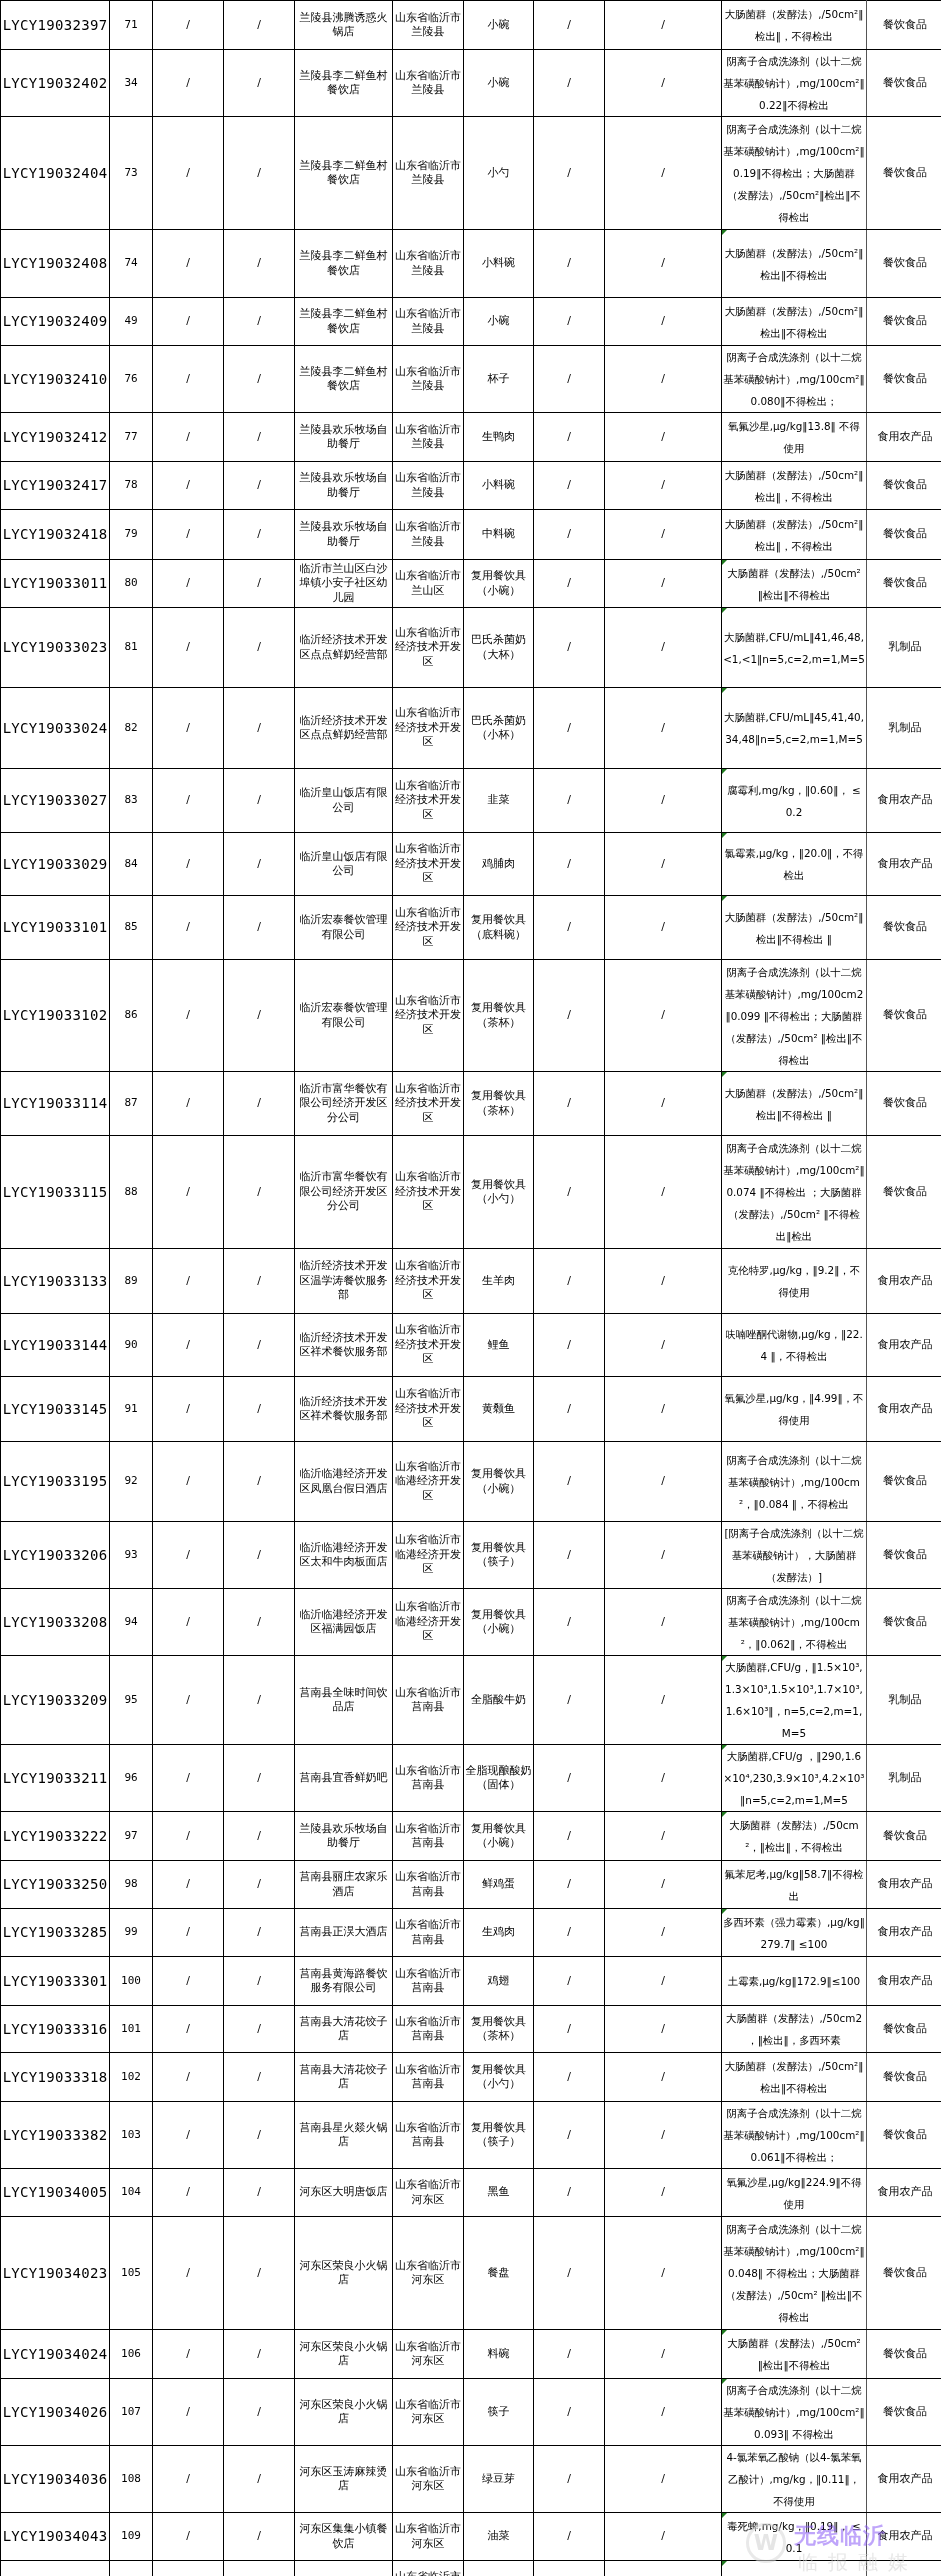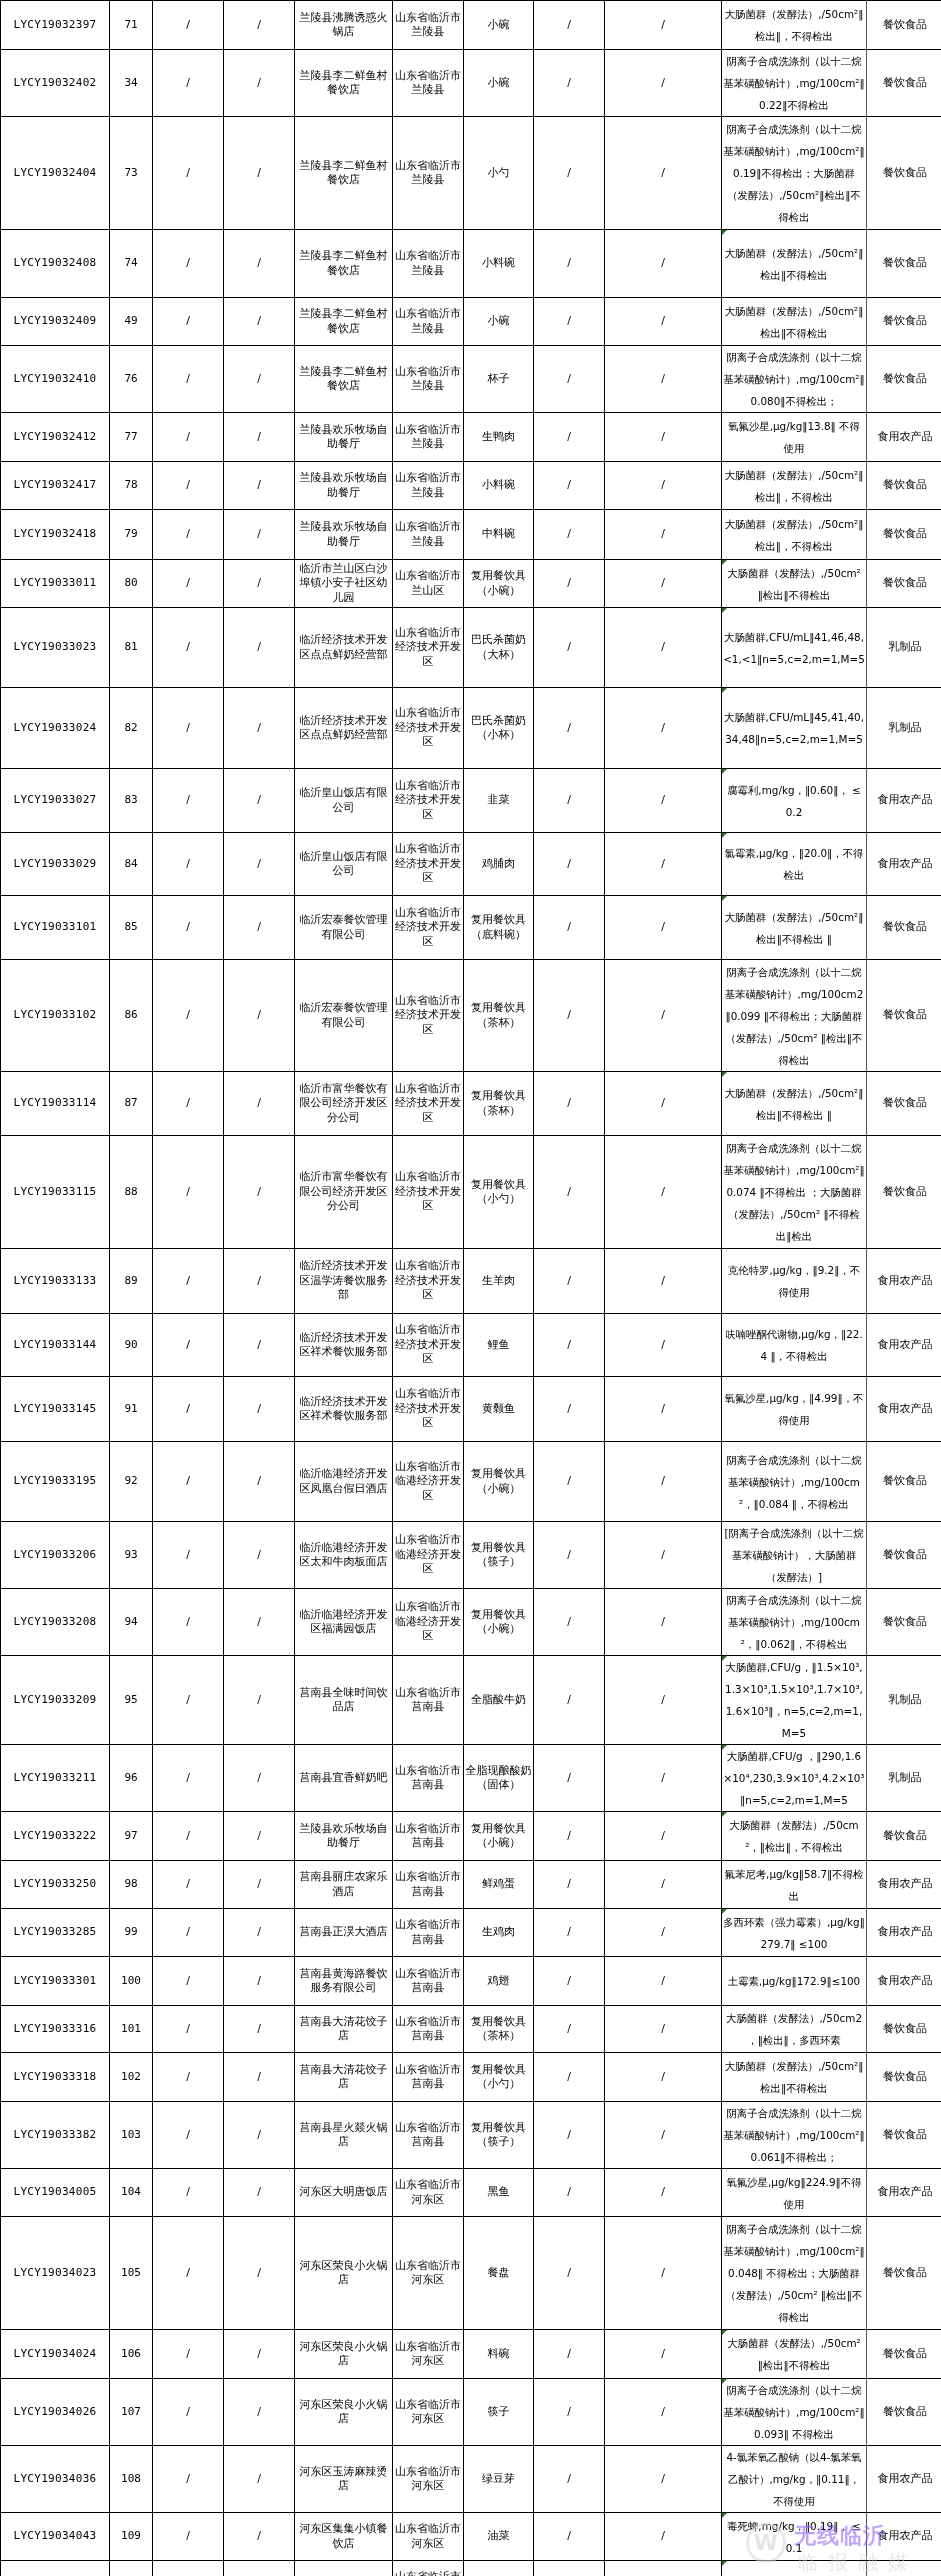--- a/index.html
+++ b/index.html
@@ -1,21 +1,21 @@
 <!DOCTYPE html>
 <html><head>
 <meta charset="utf-8">
 <style>
   html, body { margin: 0; padding: 0; background: #ffffff; }
   body { width: 942px; height: 2576px; overflow: hidden; position: relative;
          font-family: "DejaVu Sans", "Liberation Sans", sans-serif; color: #000; }
   table { border-collapse: collapse; table-layout: fixed; width: 942px; position: absolute; left: 0; top: 0; }
   td { border: 1px solid #000; padding: 0 1px; text-align: center; vertical-align: middle;
        font-size: 11px; line-height: 14.4px; overflow: hidden; word-break: break-all; }
-  td.code { font-family: "DejaVu Sans Mono", "Liberation Mono", monospace; font-size: 11px; letter-spacing: 0.3px; margin-left: 26px; }
+  td.code { font-family: "DejaVu Sans Mono", "Liberation Mono", monospace; font-size: 14px; letter-spacing: 0.3px; margin-left: 26px; }
   td.num { font-family: "DejaVu Sans Mono", "Liberation Mono", monospace; font-size: 11px; }
   td.res { border-left: 1px solid #555; border-right: 1px solid #555; position: relative; font-size: 10.4px; line-height: 22px; }
   td.cat { font-size: 11px; }
   td.res .tri { position: absolute; left: 0; top: 0; width: 0; height: 0;
                 border-top: 5px solid #1f7a1f; border-right: 5px solid transparent; }
   .watermark { position: absolute; left: 746px; top: 2521px; width: 194px; height: 55px; pointer-events: none; opacity: 0.55; }
   .watermark .logo { position: absolute; left: 0; top: 2px; width: 40px; height: 40px; border-radius: 50%;
                      border: 3px solid #d8d8d8; box-sizing: border-box; color: #d0d0d0; font-size: 22px; line-height: 34px; text-align: center; font-weight: bold; }
   .watermark .t1 { position: absolute; left: 48px; top: 0; font-size: 22px; color: #8b5cf6; font-weight: bold; letter-spacing: 1px; white-space: nowrap; }
   .watermark .t2 { position: absolute; left: 52px; top: 28px; font-size: 20px; color: #d4d4d4; letter-spacing: 10px; white-space: nowrap; }

